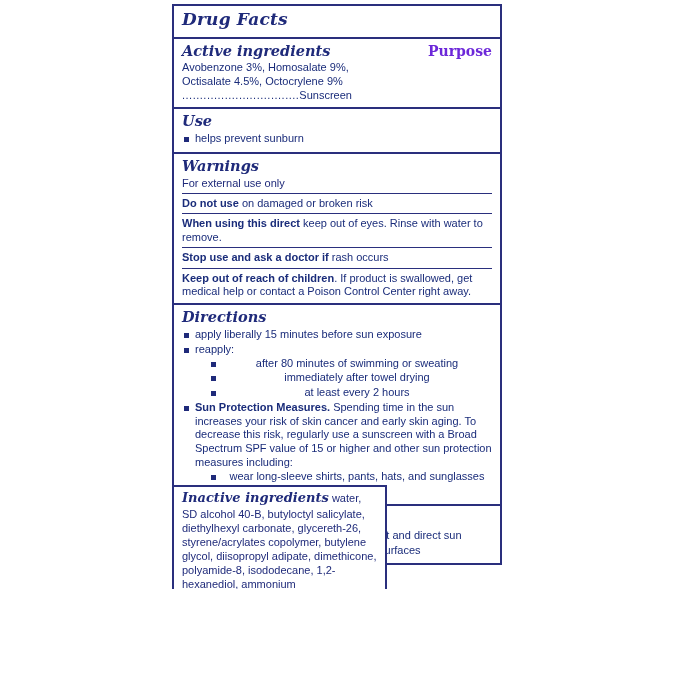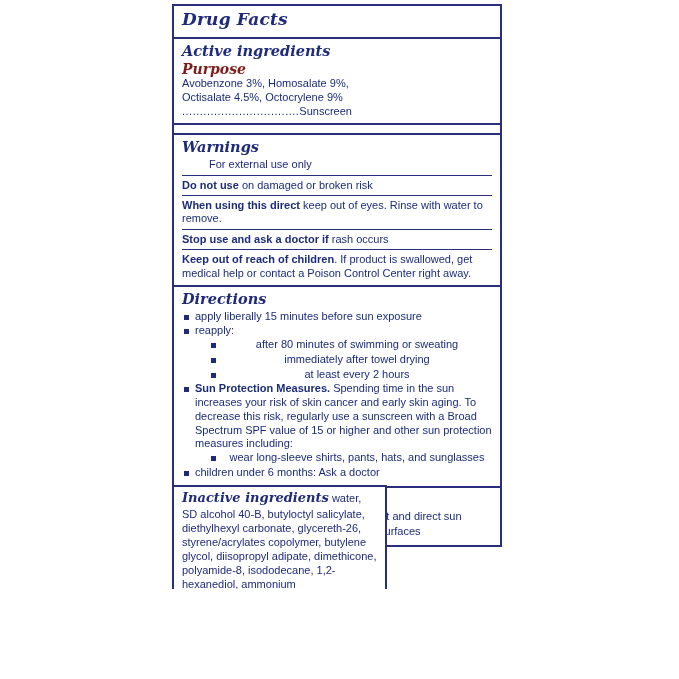--- a/index.html
+++ b/index.html
@@ -57,35 +57,32 @@
     font-weight: bold;
     font-size: 14.5px;
     color: #1f2a7a;
     line-height: 1.15;
     margin: 1px 0 2px 0;
   }
   .section-head-row {
     display: flex;
     justify-content: space-between;
     align-items: baseline;
-    flex-direction: column;
   }
   .purpose-label {
     font-family: "DejaVu Serif", serif;
-    font-style: italic;
     font-weight: bold;
     font-size: 14px;
-    color: #7f1d1d;
+    color: #6d28d9;
   }
   .body-text {
     font-family: "Liberation Sans", sans-serif;
     font-size: 11px;
     line-height: 1.22;
     color: #1f2a7a;
-    margin-left: 27px;
   }
   .bold {
     font-weight: bold;
   }
   .rule-thin {
     border-top: 1px solid #2a2f7d;
     margin: 3px 0 3px 0;
   }
   .rule-thick {
     border-top: 2px solid #2a2f7d;
@@ -190,20 +187,24 @@
         <span class="purpose-label">Purpose</span>
       </div>
       <div class="active-line">Avobenzone 3%, Homosalate 9%,</div>
       <div class="active-line">
         <span>Octisalate 4.5%, Octocrylene 9%</span><span class="dotleader"> .................................</span><span>Sunscreen</span>
       </div>
     </div>
     <div class="rule-thick"></div>
 
     <div class="inner">
+      <div class="section-head">Use</div>
+      <ul class="bullets">
+        <li>helps prevent sunburn</li>
+      </ul>
     </div>
     <div class="rule-thick"></div>
 
     <div class="inner">
       <div class="section-head">Warnings</div>
       <div class="body-text">For external use only</div>
       <div class="rule-thin"></div>
       <div class="warn-item">
         <span class="bold">Do not use</span><span> on damaged or broken risk</span>
       </div>

